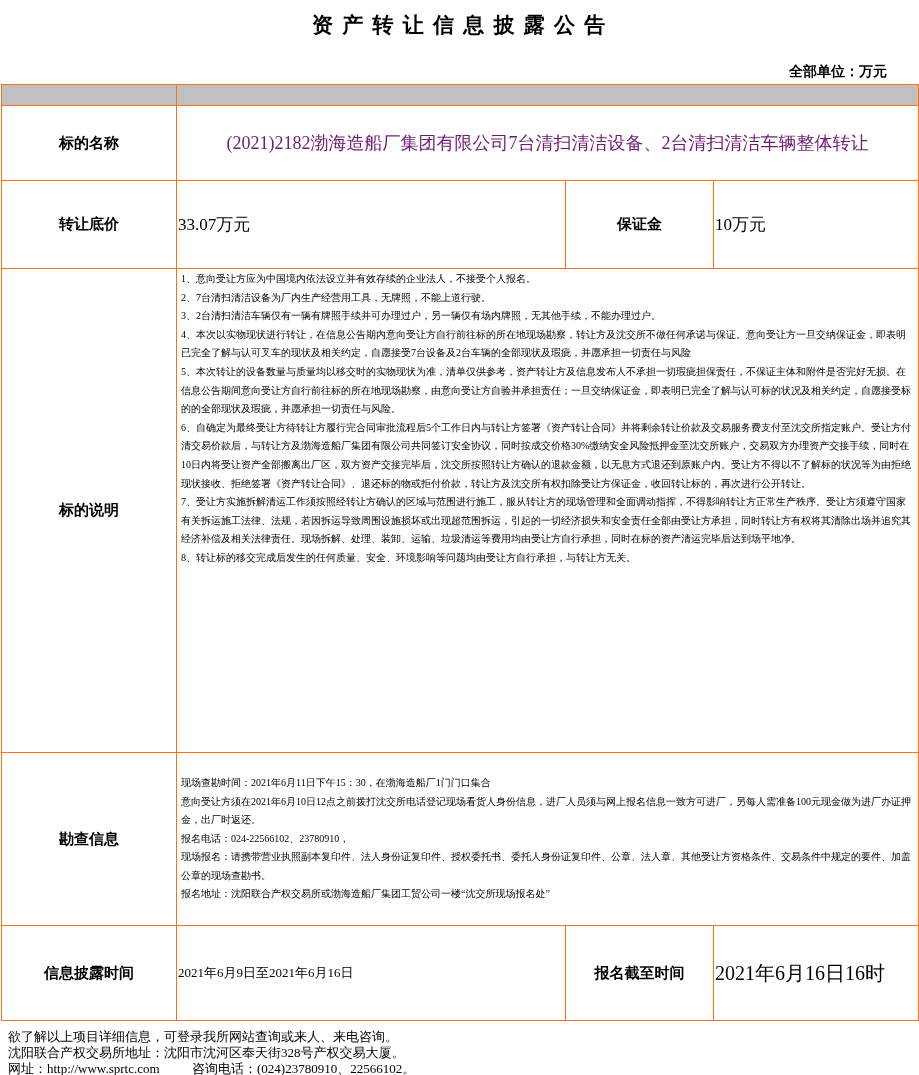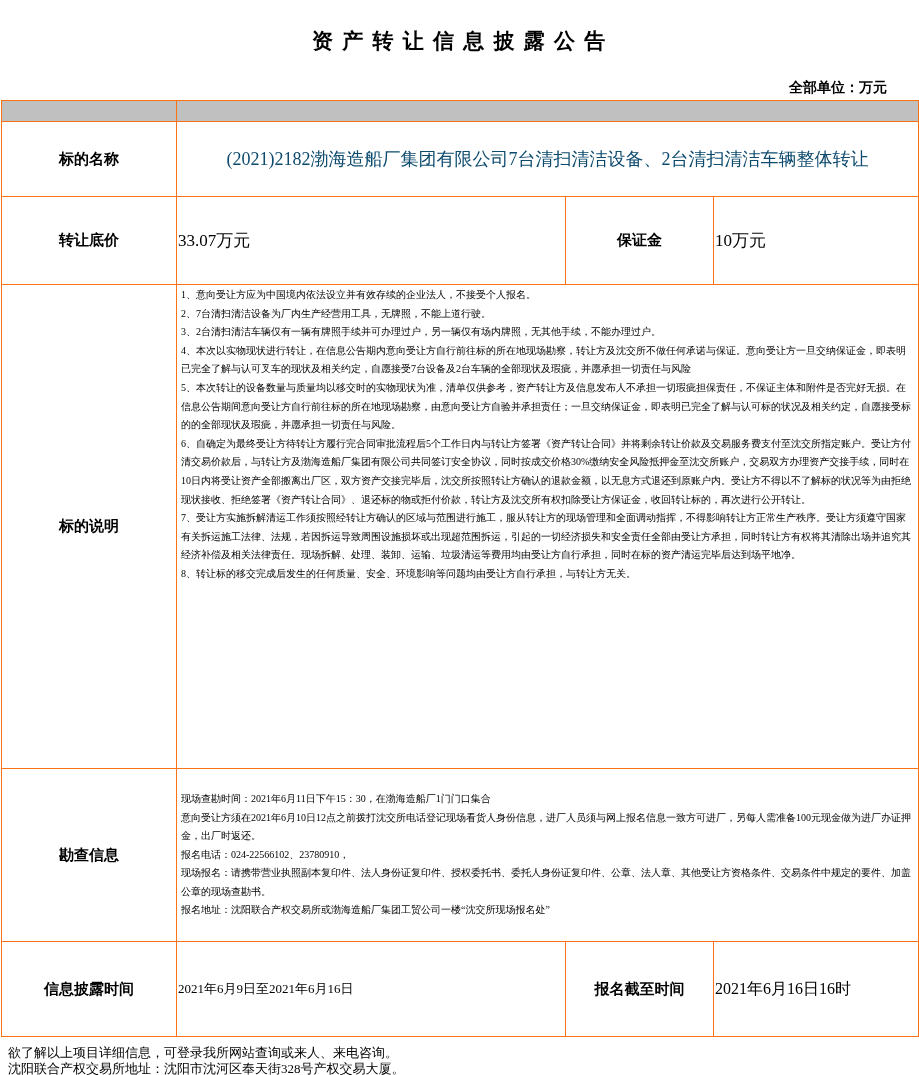--- a/index.html
+++ b/index.html
@@ -16,21 +16,20 @@
     position: relative;
     overflow: hidden;
   }
   .doc-title {
     padding-top: 11px;
     text-align: center;
     font-size: 21px;
     font-weight: bold;
     letter-spacing: 2px;
     white-space: pre;
-    margin-top: 16px;
   }
   .unit-note {
     width: 886px;
     margin: 24px 1px 3px 1px;
     text-align: right;
     font-size: 14px;
     font-weight: bold;
   }
   table.main {
     border-collapse: collapse;
@@ -54,21 +53,21 @@
   }
   td.value-center {
     text-align: left;
     vertical-align: middle;
     font-size: 17px;
   }
   td.subject-name-cell {
     text-align: center;
     vertical-align: middle;
     font-size: 18px;
-    color: #0c4a6e;
+    color: #701a75;
   }
   td.text-block {
     font-size: 10px;
     line-height: 18.6px;
     padding: 1px 4px;
     vertical-align: top;
     white-space: pre-wrap;
     word-break: break-all;
   }
   td.text-block.middle {
@@ -136,21 +135,21 @@
 意向受让方须在2021年6月10日12点之前拨打沈交所电话登记现场看货人身份信息，进厂人员须与网上报名信息一致方可进厂，另每人需准备100元现金做为进厂办证押金，出厂时返还。
 报名电话：024-22566102、23780910，
 现场报名：请携带营业执照副本复印件、法人身份证复印件、授权委托书、委托人身份证复印件、公章、法人章、其他受让方资格条件、交易条件中规定的要件、加盖公章的现场查勘书。
 报名地址：沈阳联合产权交易所或渤海造船厂集团工贸公司一楼“沈交所现场报名处”</td>
     </tr>
 
     <tr style="height:95px">
       <td class="label-cell">信息披露时间</td>
       <td class="value-center" style="font-size:13px">2021年6月9日至2021年6月16日</td>
       <td class="label-cell">报名截至时间</td>
-      <td class="value-center" style="font-size:16px">2021年6月16日16时</td>
+      <td class="value-center" style="font-size:20px">2021年6月16日16时</td>
     </tr>
   </tbody>
     </table>
 
   <div class="footer">
     <div>欲了解以上项目详细信息，可登录我所网站查询或来人、来电咨询。</div>
     <div>沈阳联合产权交易所地址：沈阳市沈河区奉天街328号产权交易大厦。</div>
     <div>网址：http://www.sprtc.com          咨询电话：(024)23780910、22566102。</div>
   </div>
 

